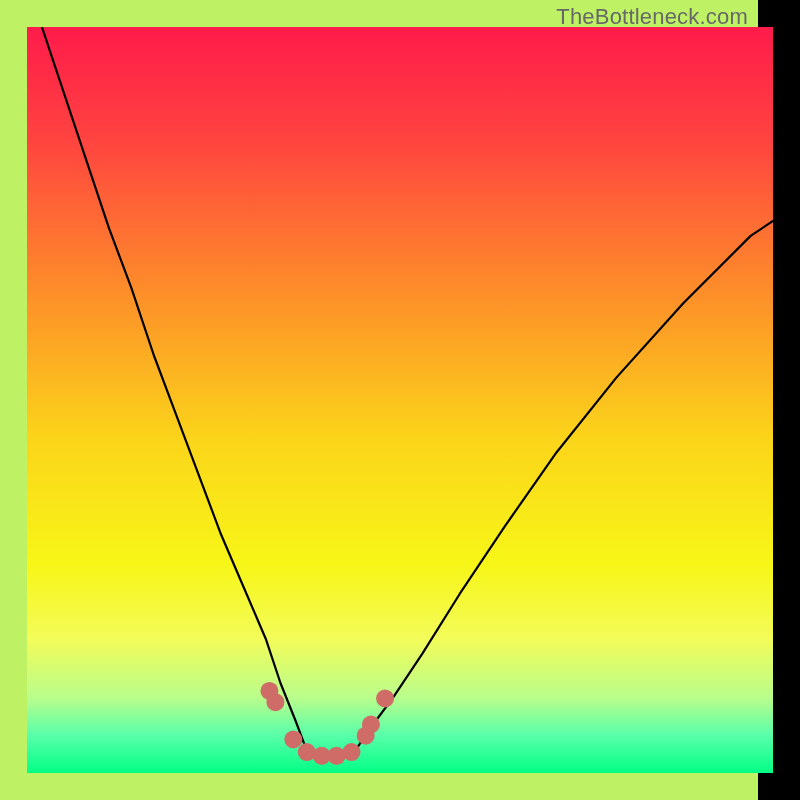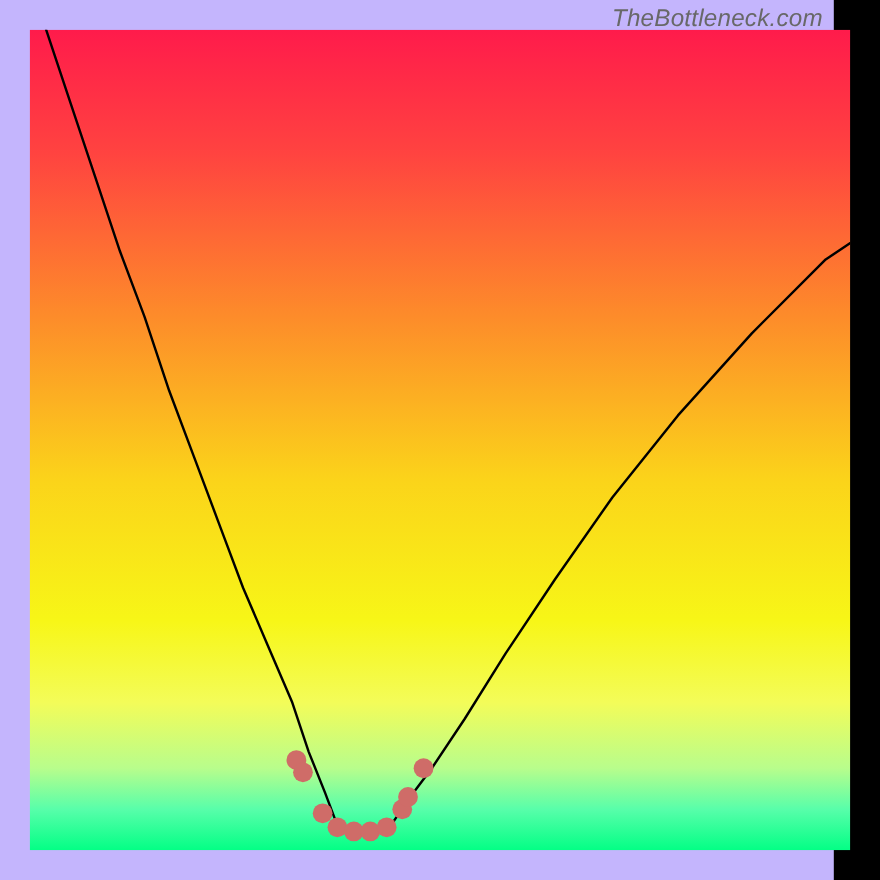--- a/index.html
+++ b/index.html
@@ -9,22 +9,21 @@
     height: 800px;
     background: #000;
     overflow: hidden;
   }
   .frame {
     position: absolute;
     top: 0;
     left: 0;
     width: 758px;
     height: 800px;
-    background: #c4b5fd;
-    font-style: italic;
+    background: #bef264;
   }
   .plot {
     position: absolute;
     top: 27px;
     left: 27px;
     width: 746px;
     height: 746px;
     
   }
   .watermark {

